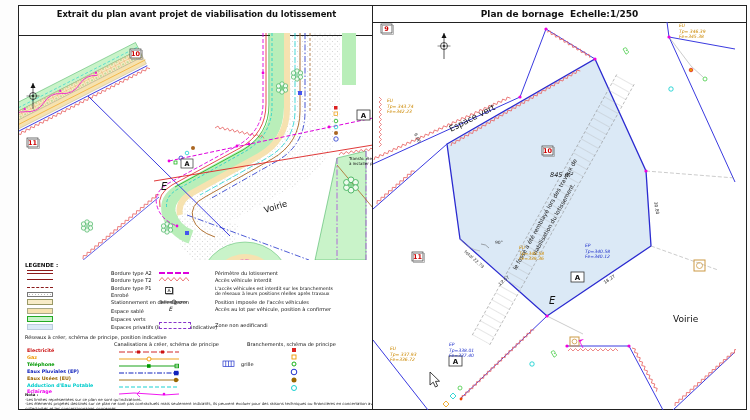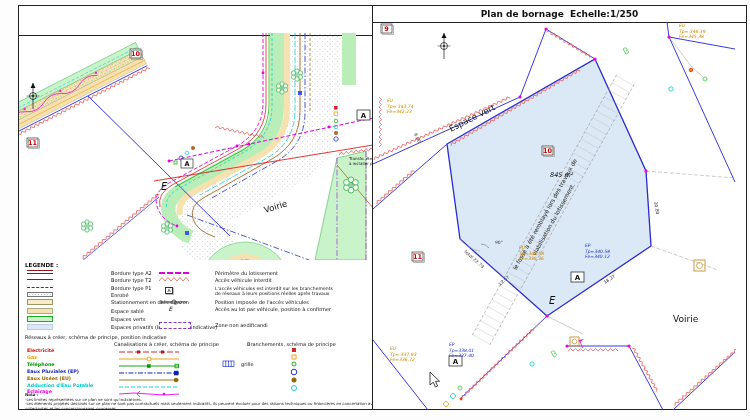--- a/index.html
+++ b/index.html
@@ -33,21 +33,21 @@
   .sw-zone{border:1px dashed #8833cc;height:5px;background:#fff;}
   .minibox{display:inline-block;border:0.6px solid #333;background:#fff;padding:0 1.5px;font-size:4.6px;box-shadow:0.7px 0.7px 0 #999;}
   .netname{position:absolute;left:8px;white-space:nowrap;font-size:4.8px;font-weight:bold;}
   .nota{font-size:3.9px;color:#222;white-space:nowrap;}
   .map-text{fill:#111;}
 </style>
 </head>
 <body>
 
 <div class="panel" id="left-panel">
-  <div class="ptitle" id="left-title"><br></div>
+  <div class="ptitle" id="left-title"><span>Extrait du plan avant projet de viabilisation du lotissement</span><br></div>
 
   <div class="mapwrap" style="top:27px;">
   <svg width="355" height="227" viewBox="0 0 355 227">
     <defs>
       <pattern id="stip" width="5" height="5" patternUnits="userSpaceOnUse">
         <circle cx="1" cy="1" r="0.5" fill="#bbb"></circle>
             <circle cx="3.5" cy="3.5" r="0.5" fill="#ccc"></circle>
       </pattern>
       <pattern id="dallesp" width="5" height="5" patternUnits="userSpaceOnUse">
         <rect width="5" height="5" fill="#f8ecc8"></rect>

